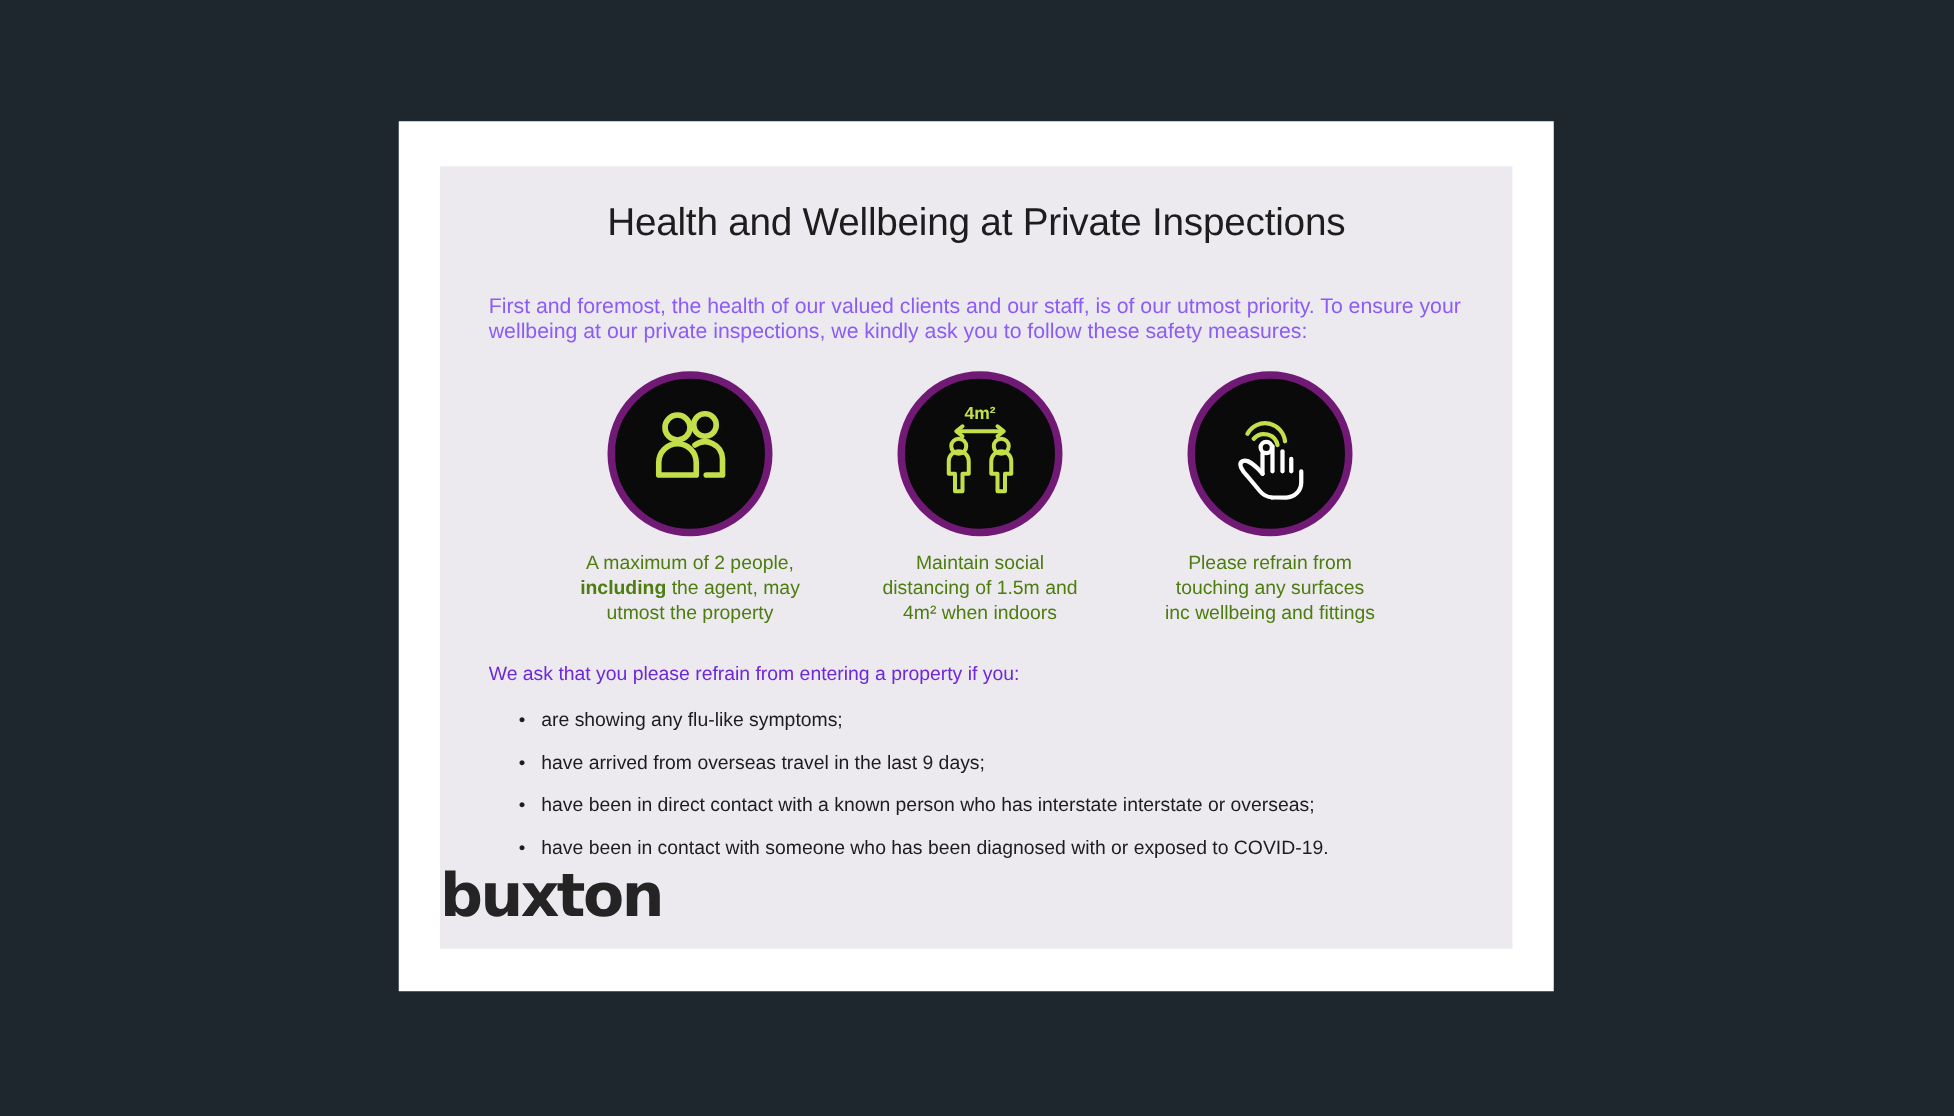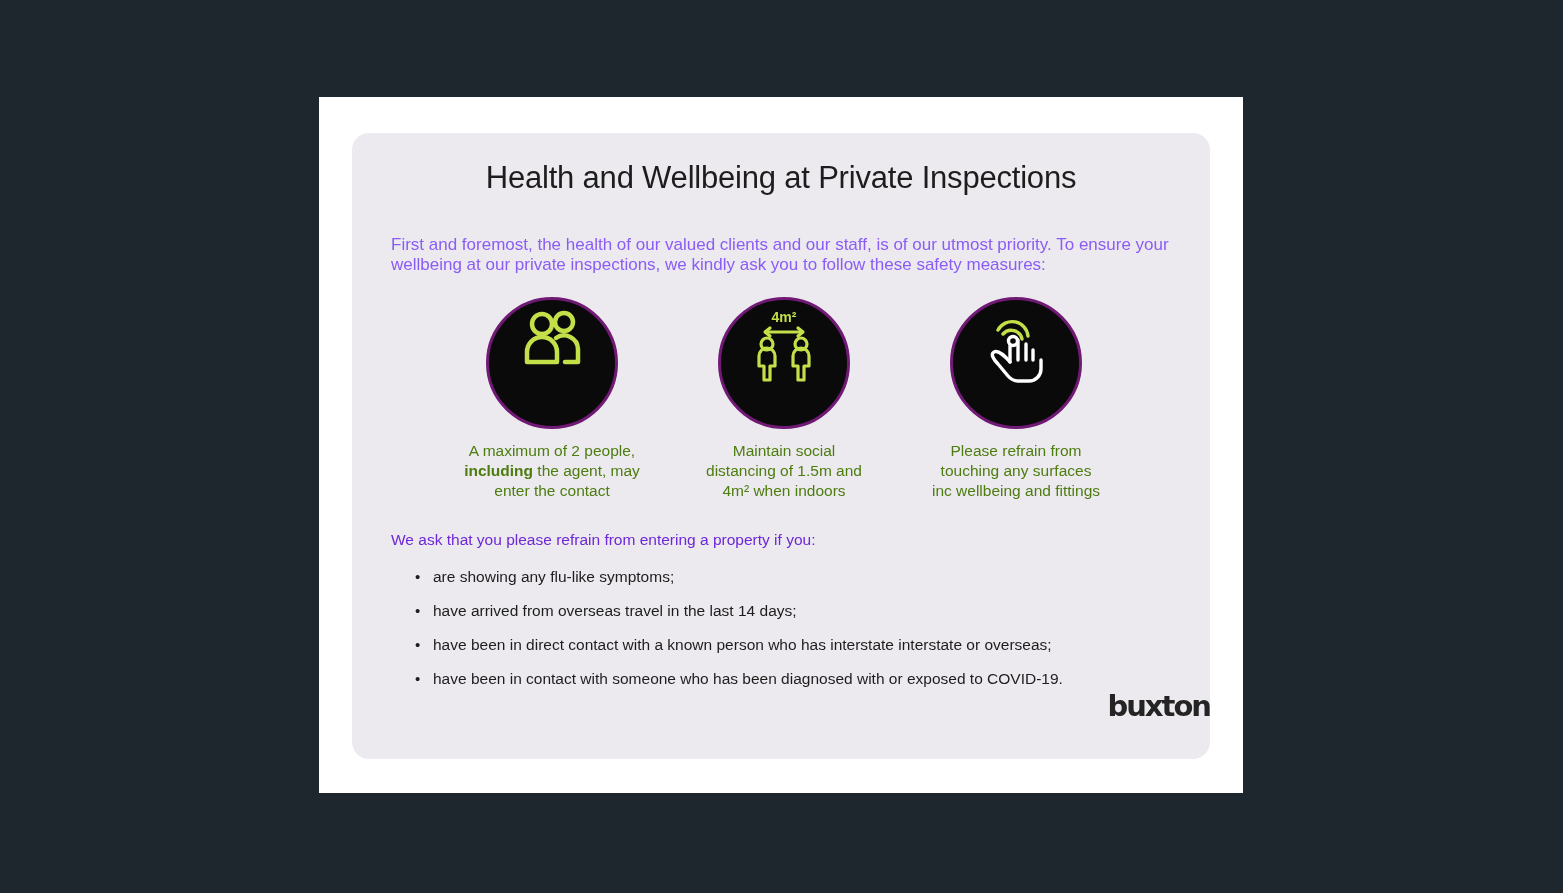--- a/index.html
+++ b/index.html
@@ -27,21 +27,20 @@
     height: 696px;
     background: #ffffff;
   }
   .panel {
     position: absolute;
     left: 33px;
     top: 36px;
     width: 858px;
     height: 626px;
     background: #eceaef;
-    border-radius: 17px;
   }
   .title {
     position: absolute;
     left: 0;
     top: 27px;
     width: 858px;
     text-align: center;
     font-size: 31px;
     color: #1d1d1d;
     letter-spacing: -0.2px;
@@ -71,22 +70,23 @@
     align-items: center;
   }
   .icon-block.b1 { margin-left: 45px; }
   .icon-block.b2 { margin-left: 0px; }
   .icon-block.b3 { margin-left: 0px; }
   .circle {
     width: 132px;
     height: 132px;
     border-radius: 50%;
     background: #0a0a0a;
-    border: 3px solid #701a75;
+    border: 6px solid #701a75;
     display: flex;
+    align-items: center;
     justify-content: center;
     box-sizing: border-box;
   }
   .caption {
     margin-top: 12px;
     text-align: center;
     font-size: 15.5px;
     line-height: 20px;
     color: #4d7c0f;
     width: 220px;
@@ -122,22 +122,22 @@
     left: -18px;
     top: 0;
     font-size: 15px;
     color: #1d1d1d;
   }
   .logo {
     position: absolute;
     left: 0;
     top: 556px;
     width: 858px;
-    text-align: right;
-    font-size: 29px;
+    text-align: left;
+    font-size: 48px;
     font-weight: bold;
     letter-spacing: -2px;
     color: #242424;
     font-family: "DejaVu Sans", sans-serif;
   }
 </style>
 </head>
 <body>
 
 <div class="page">
@@ -157,21 +157,21 @@
                 <circle cx="35" cy="24" r="10"></circle>
                 <path d="M20 62 v-10 a15 15 0 0 1 30 0 v10 z"></path>
                 <circle cx="57" cy="22" r="9"></circle>
                 <path d="M49 38 a14 14 0 0 1 22 11 v13 h-13"></path>
               </g>
             </svg>
           </div>
           <div class="caption">
             <span>A maximum of 2 people,</span><br>
             <b>including</b><span> the agent, may</span><br>
-            <span>enter the contact</span>
+            <span>utmost the property</span>
           </div>
         </div>
 
         <div class="icon-block b2">
           <div class="circle">
             <svg width="100" height="100" viewBox="0 0 100 100" aria-hidden="true">
               <g fill="none" stroke="#c3e04a" stroke-width="3.2" stroke-linecap="round" stroke-linejoin="round">
                 <text x="50" y="22" fill="#c3e04a" stroke="none" font-size="14" font-weight="bold" text-anchor="middle" font-family="Liberation Sans, sans-serif">4m²</text>
                 <path d="M32 32 h36"></path>
                 <path d="M36 28 l-5 4 5 4"></path>
@@ -213,21 +213,21 @@
             <span>inc wellbeing and fittings</span>
           </div>
         </div>
 
       </div>
 
       <div class="ask">We ask that you please refrain from entering a property if you:</div>
 
       <ul class="reasons">
         <li>are showing any flu-like symptoms;</li>
-        <li>have arrived from overseas travel in the last 14 days;</li>
+        <li>have arrived from overseas travel in the last 9 days;</li>
         <li>have been in direct contact with a known person who has interstate interstate or overseas;</li>
         <li>have been in contact with someone who has been diagnosed with or exposed to COVID-19.</li>
       </ul>
 
       <div class="logo">buxton</div>
 
     </div>
   </div>
 </div>
 

